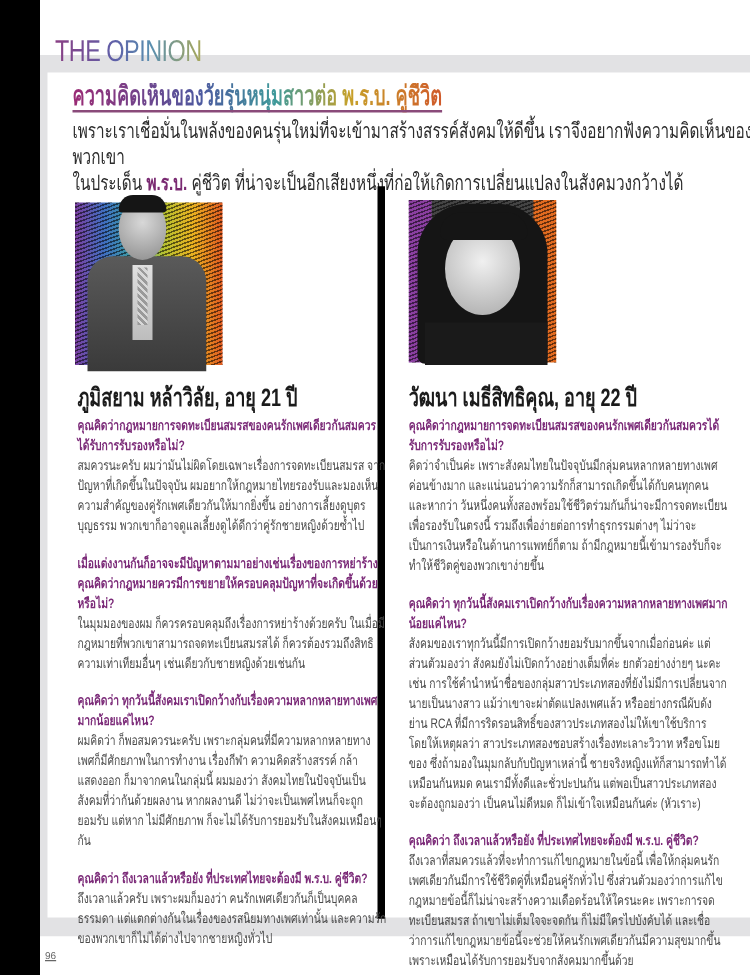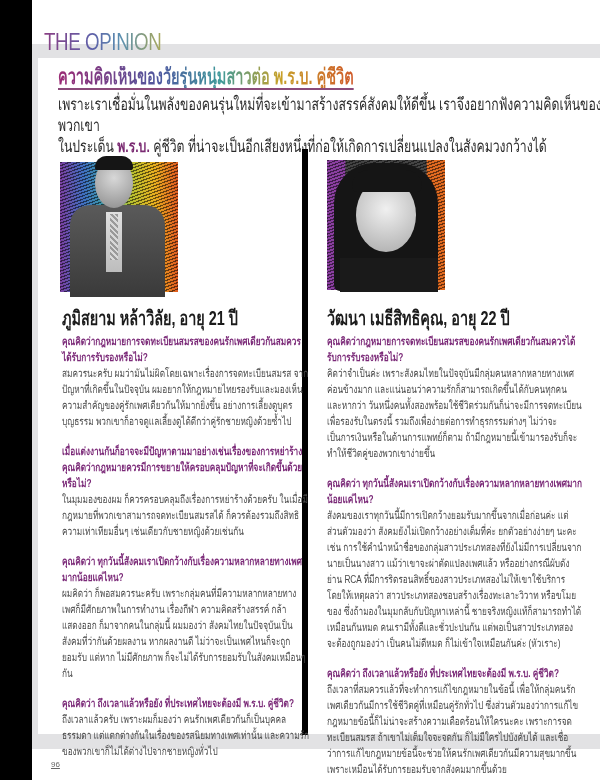--- a/index.html
+++ b/index.html
@@ -53,21 +53,21 @@
   .hair { position:absolute; background:#151515; }
 
   .name {
     position:absolute; font-family:"Liberation Sans", sans-serif; font-weight:bold;
     font-size:20px; color:#1b1b1b; transform:scaleX(0.72); transform-origin:left top; white-space:nowrap;
   }
   .qa { position:absolute; width:330px; transform:scaleX(0.75); transform-origin:left top; }
   .q { font-family:"Liberation Sans", sans-serif; font-size:11px; font-weight:bold; color:#7b2a78; line-height:16px; margin:0; }
   .a { font-family:"Liberation Sans", sans-serif; font-size:11px; color:#4a4a4a; line-height:16px; margin:0 0 14px 0; }
 
-  .page-num { position:absolute; left:51px; top:760px; font-family:"Liberation Sans", sans-serif; font-size:8px; color:#666;text-decoration:underline; }
+  .page-num { position:absolute; left:36px; top:760px; font-family:"Liberation Sans", sans-serif; font-size:8px; color:#666;text-decoration:underline; }
 </style>
 </head>
 <body>
 
 <div class="left-strip"></div>
 <div class="gray-band"></div>
 <div class="inner"></div>
 
 <div class="opinion-title">THE OPINION</div>
 <div class="headline">ความคิดเห็นของวัยรุ่นหนุ่มสาวต่อ พ.ร.บ. คู่ชีวิต</div>

